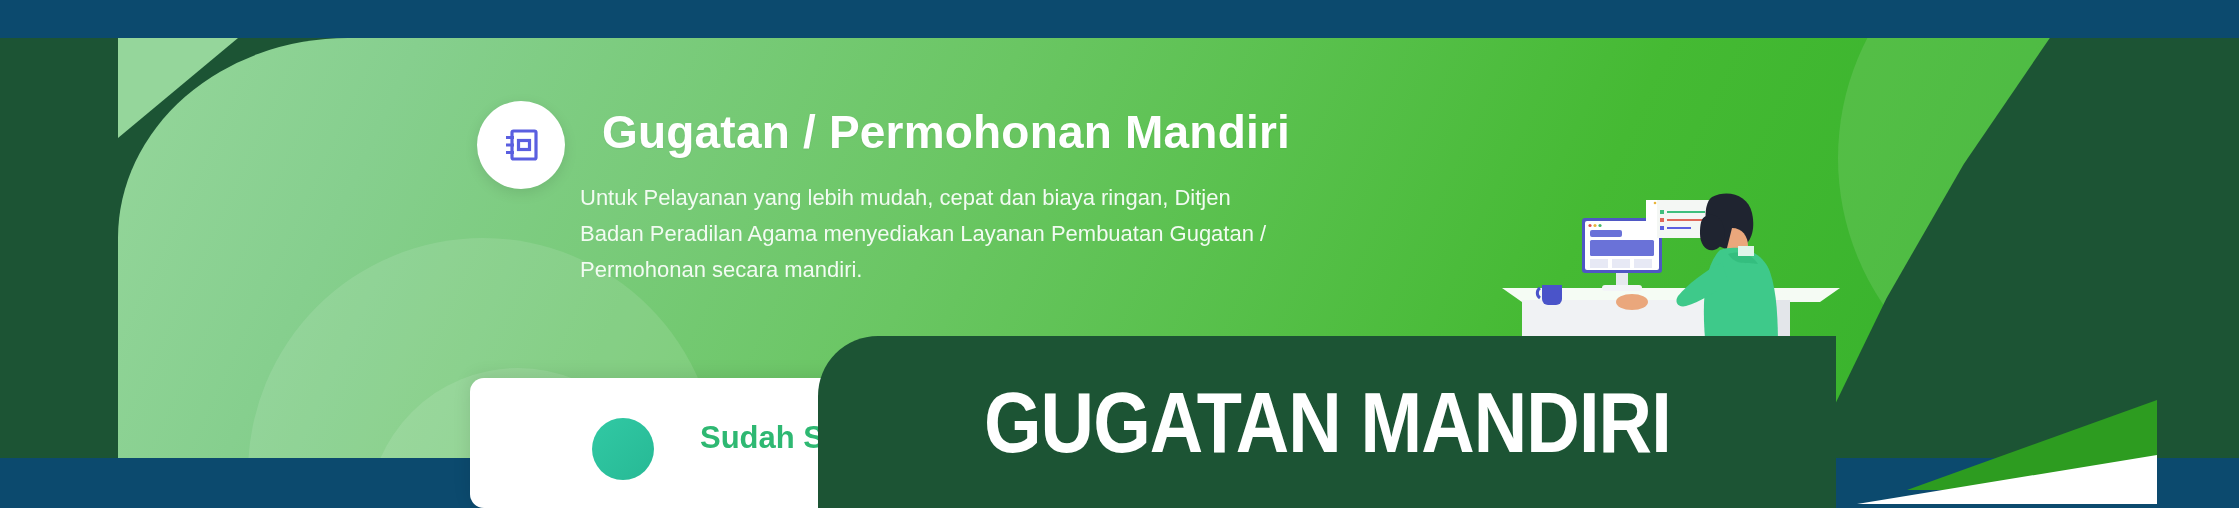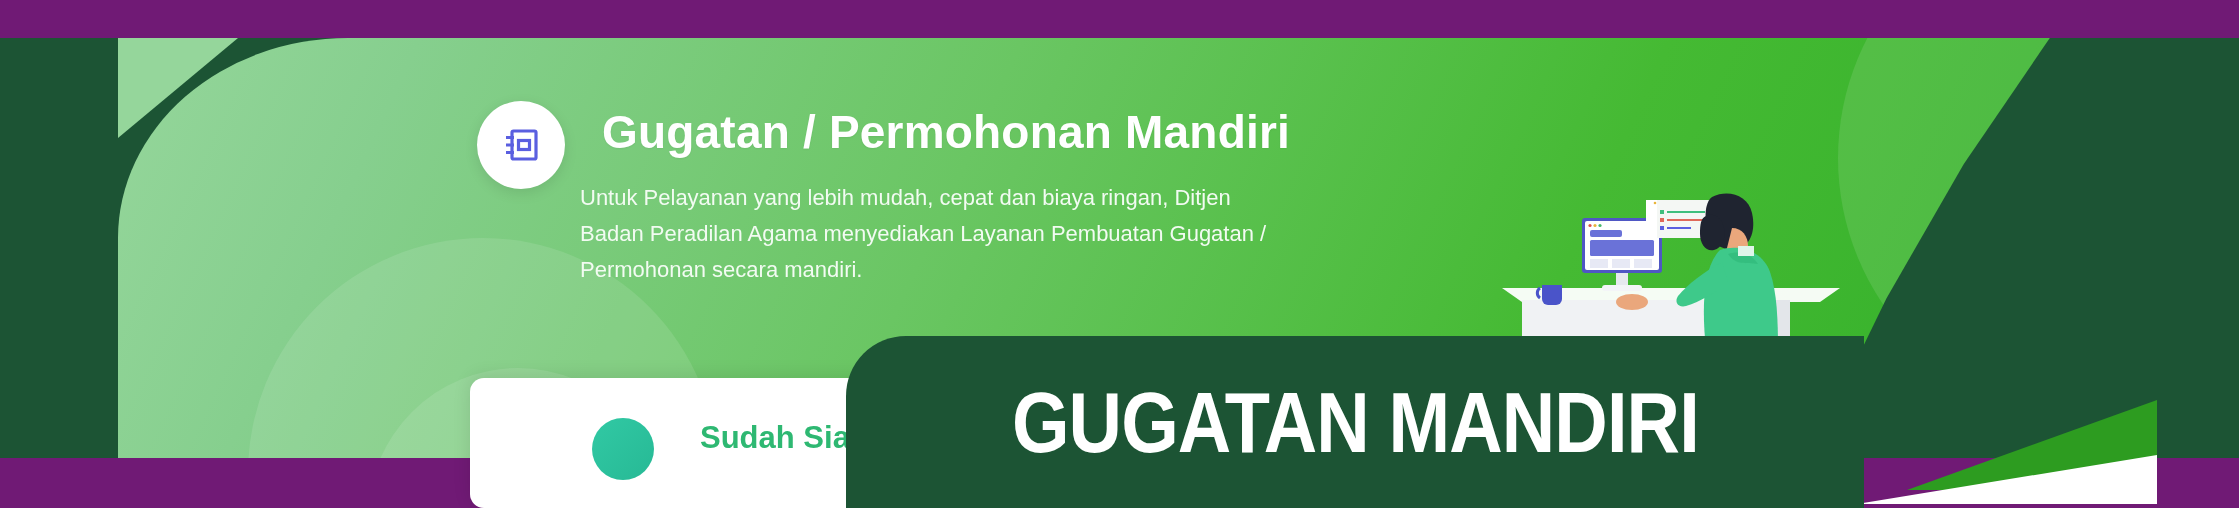--- a/index.html
+++ b/index.html
@@ -6,21 +6,21 @@
   html,body{
     width:2239px; height:508px;
     background:#ffffff;
     font-family:"Liberation Sans", sans-serif;
     overflow:hidden;
   }
 
   .stage{
     position:relative;
     width:2239px; height:508px;
-    background:#701a75;
+    background:#0c4a6e;
     overflow:hidden;
   }
 
   
   .bg-dark{
     position:absolute; left:0; top:38px;
     width:2239px; height:420px;
     background:#1c5434;
   }
 
@@ -124,21 +124,21 @@
   }
 
   
   .illus{
     position:absolute; left:1480px; top:150px;
     width:360px; height:200px;
   }
 
   
   .banner{
-    position:absolute; left:846px; top:336px;
+    position:absolute; left:818px; top:336px;
     width:1018px; height:172px;
     background:#1c5434;
     border-top-left-radius:60px;
     display:flex; align-items:center; justify-content:center;
   }
   .banner-text{
     color:#ffffff;
     font-size:86px;
     font-weight:700;
     letter-spacing:-1px;

